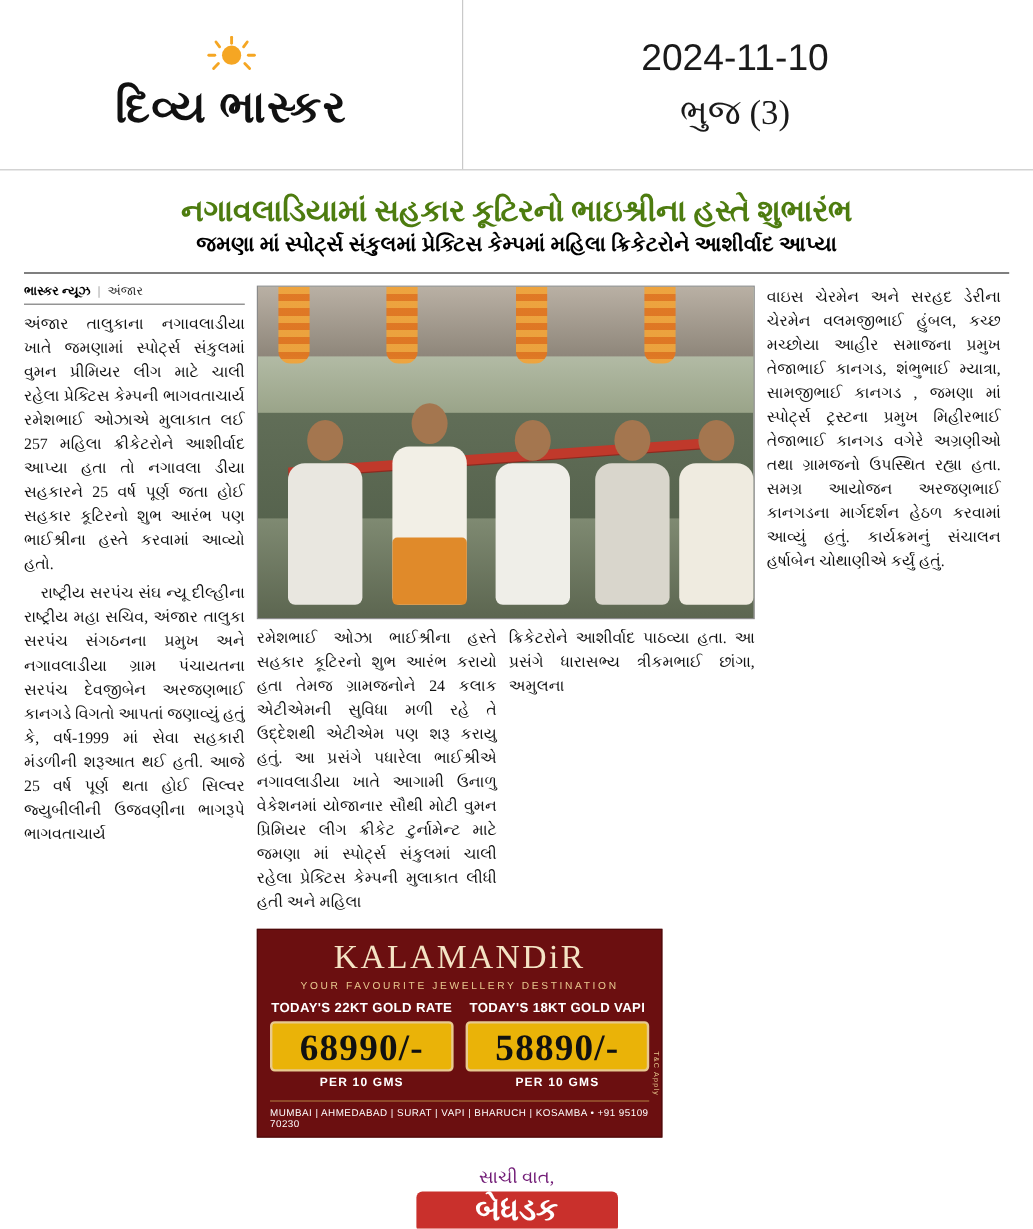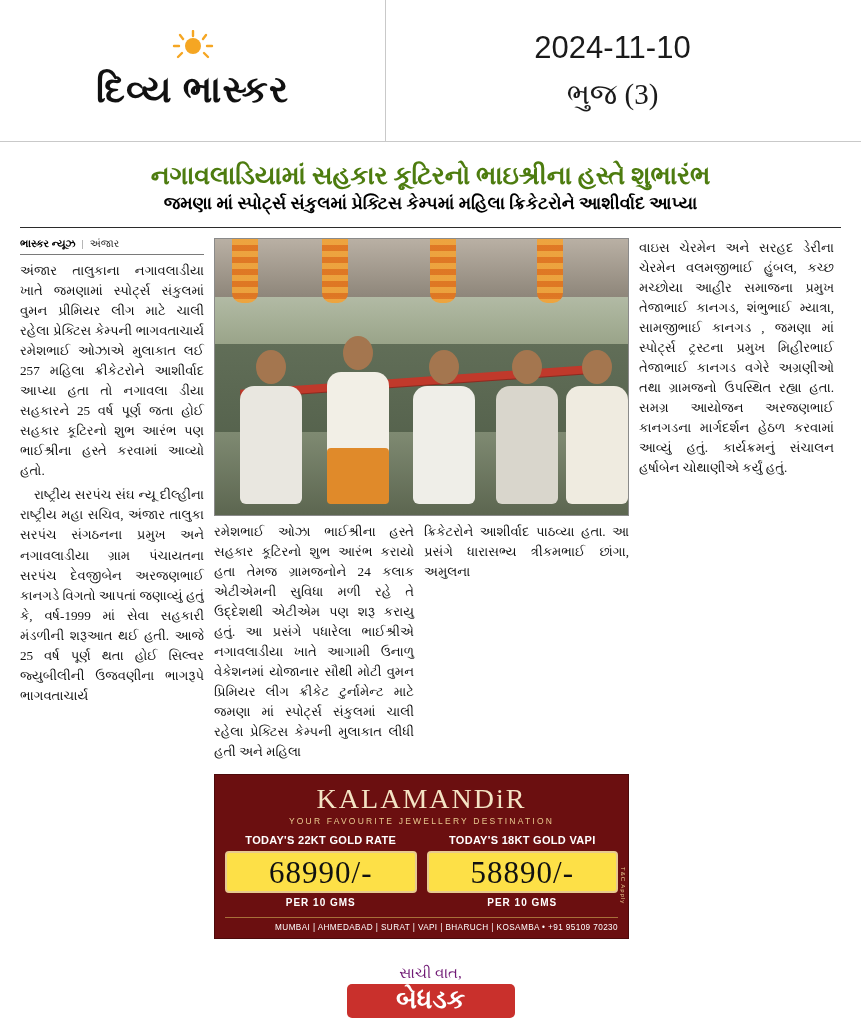--- a/index.html
+++ b/index.html
@@ -178,21 +178,21 @@
     display: flex;
     gap: 10px;
     margin-top: 6px;
     justify-content: flex-end;
   }
   .mid-text-row .sub { width: 200px; }
   .mid-text-row .sub2 { width: 205px; }
 
   
   .ad {
-    width: 415px;
+    width: 338px;
     margin-top: 8px;
     background: #6b0f10;
     border: 1px solid #4d0a0b;
     padding: 10px 10px 6px 10px;
     position: relative;
   }
   .ad-brand {
     text-align: center;
     color: #f4e3c4;
     font-family: "Liberation Serif", serif;
@@ -214,42 +214,42 @@
   }
   .rate-box { flex: 1; text-align: center; }
   .rate-label {
     color: #ffffff;
     font-size: 11px;
     font-weight: bold;
     letter-spacing: .3px;
     margin-bottom: 5px;
   }
   .rate-value {
-    background: #fde047;
+    background: #eab308;
     border: 2px solid #e8c98f;
     border-radius: 4px;
     color: #111;
     font-family: "Liberation Serif", serif;
     font-size: 31px;
-    font-weight: normal;
+    font-weight: bold;
     padding: 2px 0 0 0;
     letter-spacing: 1px;
   }
   .rate-unit {
     color: #ffffff;
     font-size: 10px;
     font-weight: bold;
     letter-spacing: 1px;
     margin-top: 4px;
   }
   .ad-footer {
     margin-top: 9px;
     border-top: 1px solid #a8703a;
     padding-top: 5px;
-    text-align: right;
+    text-align: left;
     color: #ffffff;
     font-size: 8.2px;
     letter-spacing: .4px;
   }
   .ad-vertical {
     position: absolute;
     right: 2px;
     bottom: 34px;
     color: #e8c98f;
     font-size: 6px;

